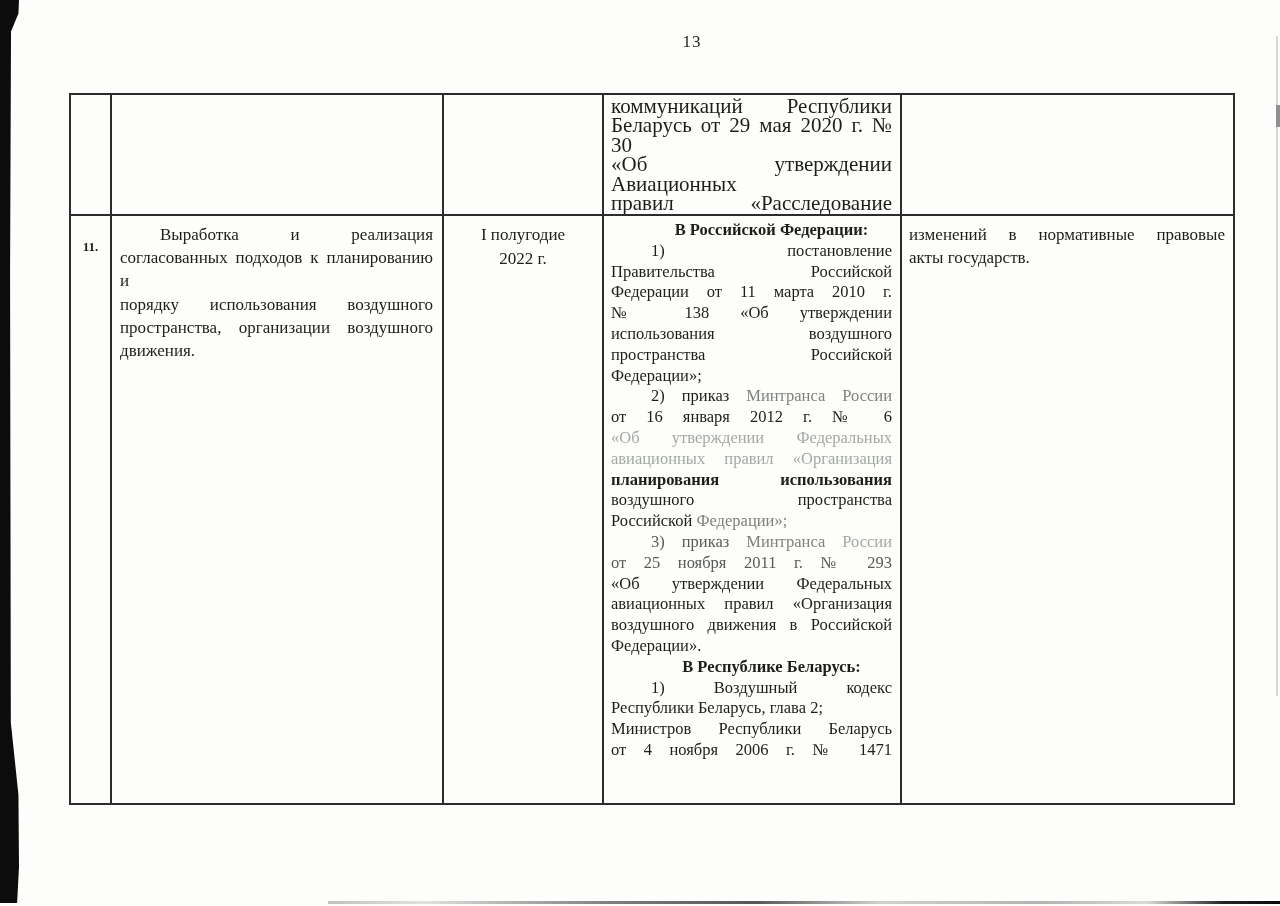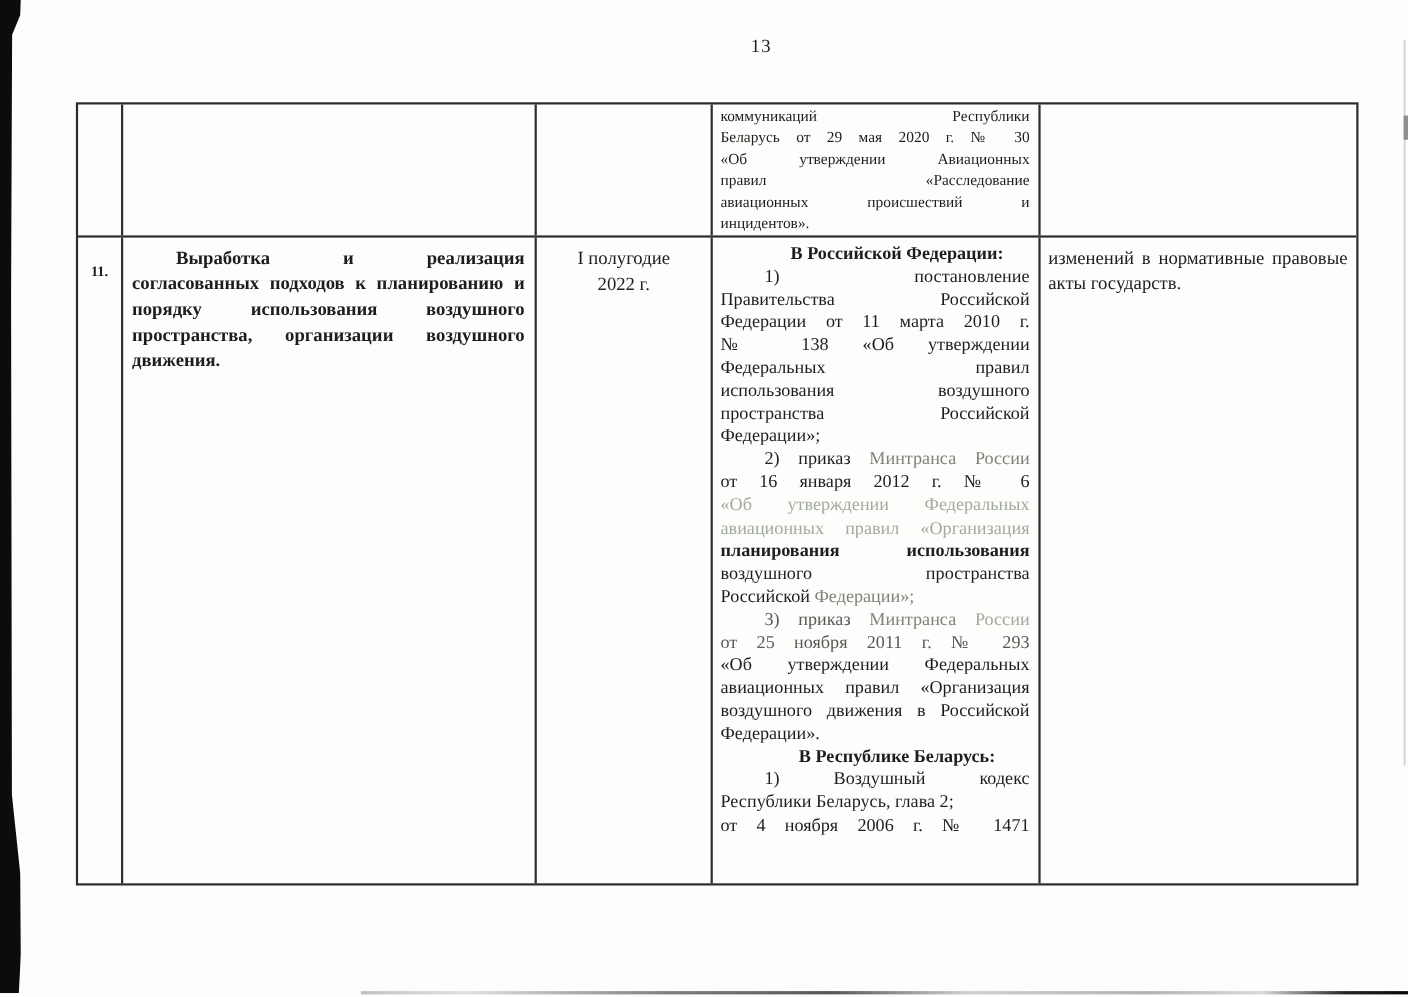--- a/index.html
+++ b/index.html
@@ -35,36 +35,36 @@
     position:absolute;left:69px;top:93px;width:1166px;height:712px;
     border:2px solid var(--border,#2c2c2c);box-sizing:border-box;
     display:flex;flex-direction:column;background:transparent;
   }
   .trow{display:flex;box-sizing:border-box;min-height:0;}
   .trow-a{height:121px;border-bottom:2px solid var(--border,#2c2c2c);}
   .trow-b{flex:1;}
   .cell{box-sizing:border-box;border-right:2px solid var(--border,#2c2c2c);overflow:hidden;min-width:0;}
   .cell:last-child{border-right:none;}
   .c1{width:41px;}
-  .c2{width:376px;font-weight:bold;}
+  .c2{width:332px;}
   .c3{width:160px;}
   .c4{width:298px;}
   .c5{flex:1;}
 
   
   .tl{text-align:justify;text-align-last:justify;white-space:normal;}
   .tl.l{text-align-last:left;}
   .tl.c{text-align:center;text-align-last:center;}
   .tl.ind{text-indent:40px;}
   .tl.b{font-weight:700;}
   .c-m{color:var(--mid,#7d837c);filter:blur(0.25px);}
   .c-f{color:var(--faded,#a2aa9f);filter:blur(0.45px);}
   .c-d{color:var(--dim,#565b56);}
 
-  .carry-legal{padding:2px 8px 0 7px;font-size:14px;line-height:19.4px;}
+  .carry-legal{padding:2px 8px 0 7px;font-size:21px;line-height:19.4px;}
   .num-cell{padding-top:23px;text-align:center;font-size:13px;font-weight:bold;}
   .task-cell{padding:7px 9px 0 8px;font-size:17px;line-height:23.2px;}
   .term-cell{padding-top:7px;font-size:17px;line-height:23.5px;}
   .legal-cell{padding:4px 8px 0 7px;font-size:16.5px;line-height:20.8px;}
   .result-cell{padding:7px 8px 0 7px;font-size:17px;line-height:23.2px;}
 </style>
 </head>
 <body>
 
 <div>
@@ -104,40 +104,40 @@
       <div class="cell c3 term-cell">
           <div class="tl c"><span>I полугодие</span></div>
           <div class="tl c"><span>2022 г.</span></div>
         </div>
       <div class="cell c4 legal-cell">
           <div class="tl c ind b"><span>В Российской Федерации:</span></div>
           <div class="tl ind"><span>1) постановление</span></div>
           <div class="tl"><span>Правительства Российской</span></div>
           <div class="tl"><span>Федерации от 11 марта 2010 г.</span></div>
           <div class="tl"><span>№ 138 «Об утверждении</span></div>
-          <div class="tl"><span>Федеральных правил</span></div>
           <div class="tl"><span>использования воздушного</span></div>
           <div class="tl"><span>пространства Российской</span></div>
           <div class="tl l"><span>Федерации»;</span></div>
           <div class="tl ind"><span>2) приказ </span><span class="c-m">Минтранса России</span></div>
           <div class="tl"><span>от 16 января 2012 г. № 6</span></div>
           <div class="tl"><span class="c-f">«Об утверждении Федеральных</span></div>
           <div class="tl"><span class="c-f">авиационных правил «Организация</span></div>
           <div class="tl b"><span>планирования использования</span></div>
           <div class="tl"><span>воздушного пространства</span></div>
           <div class="tl l"><span>Российской </span><span class="c-m">Федерации»;</span></div>
           <div class="tl ind"><span class="c-d">3) приказ </span><span class="c-m">Минтранса </span><span class="c-f">России</span></div>
           <div class="tl"><span class="c-d">от 25 ноября 2011 г. № 293</span></div>
           <div class="tl"><span>«Об утверждении Федеральных</span></div>
           <div class="tl"><span>авиационных правил «Организация</span></div>
           <div class="tl"><span>воздушного движения в Российской</span></div>
           <div class="tl l"><span>Федерации».</span></div>
           <div class="tl c ind b"><span>В Республике Беларусь:</span></div>
           <div class="tl ind"><span>1) Воздушный кодекс</span></div>
           <div class="tl l"><span>Республики Беларусь, глава 2;</span></div>
+          <div class="tl"><span>Министров Республики Беларусь</span></div>
           <div class="tl"><span>от 4 ноября 2006 г. № 1471</span></div>
         </div>
       <div class="cell c5 result-cell">
           <div class="tl"><span>изменений в нормативные правовые</span></div>
           <div class="tl l"><span>акты государств.</span></div>
         </div>
     </div>
 
   </div>
 

